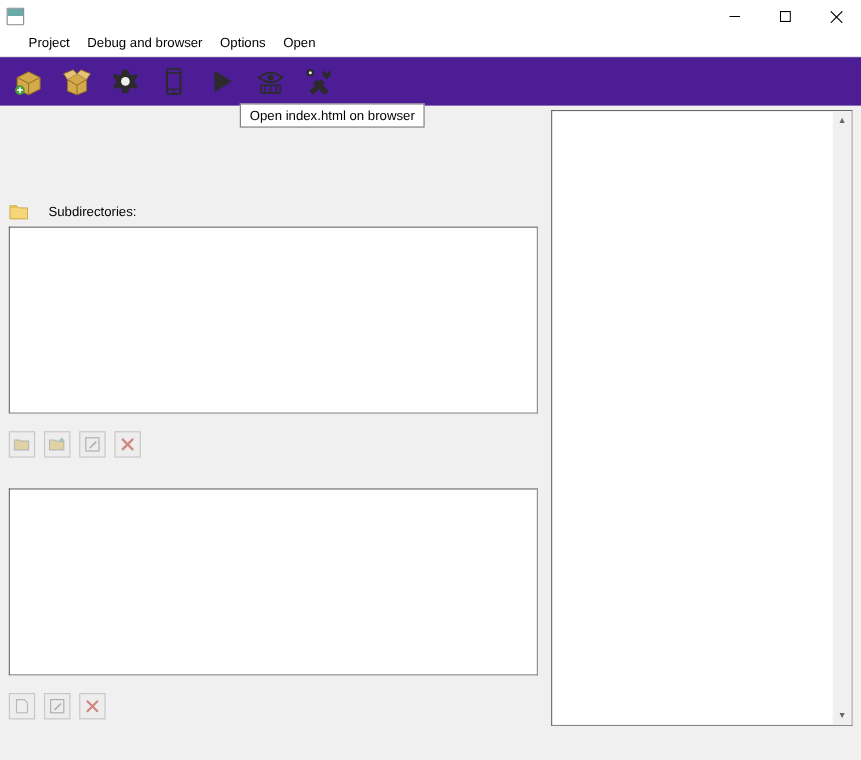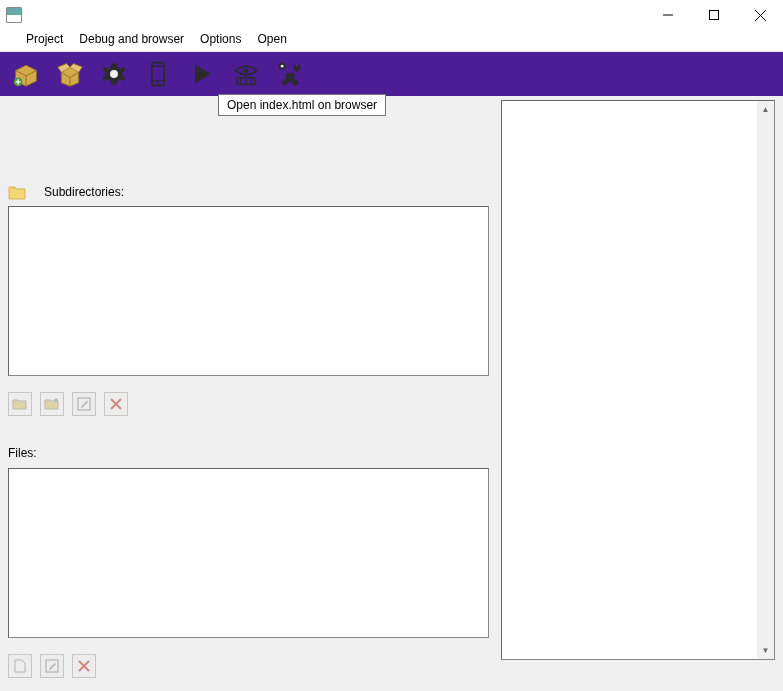--- a/index.html
+++ b/index.html
@@ -269,21 +269,20 @@
           </svg>
       </div>
       <div class="small-btn">
         <svg viewBox="0 0 16 16">
             <path d="M3 3 L13 13 M13 3 L3 13" stroke="#c05040" stroke-width="2"></path>
           </svg>
       </div>
     </div>
 
     <div class="gap2"></div>
-    <div class="files-label">Files:</div>
 
     <div class="listbox list-files"></div>
 
     <div class="gap"></div>
     <div class="btn-row">
       <div class="small-btn">
         <svg viewBox="0 0 16 16">
             <path d="M3 2 L10 2 L13 5 L13 14 L3 14 Z" fill="#eee" stroke="#999"></path>
           </svg>
       </div>

